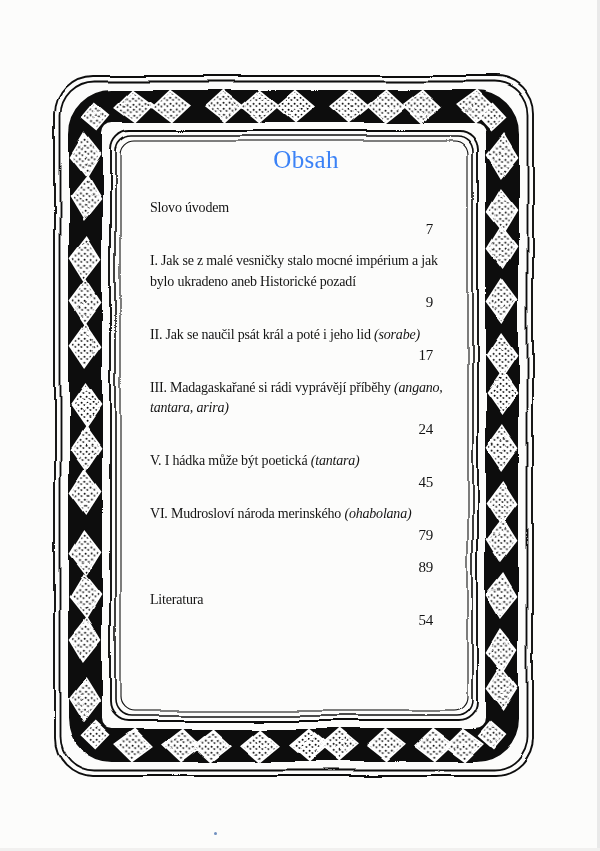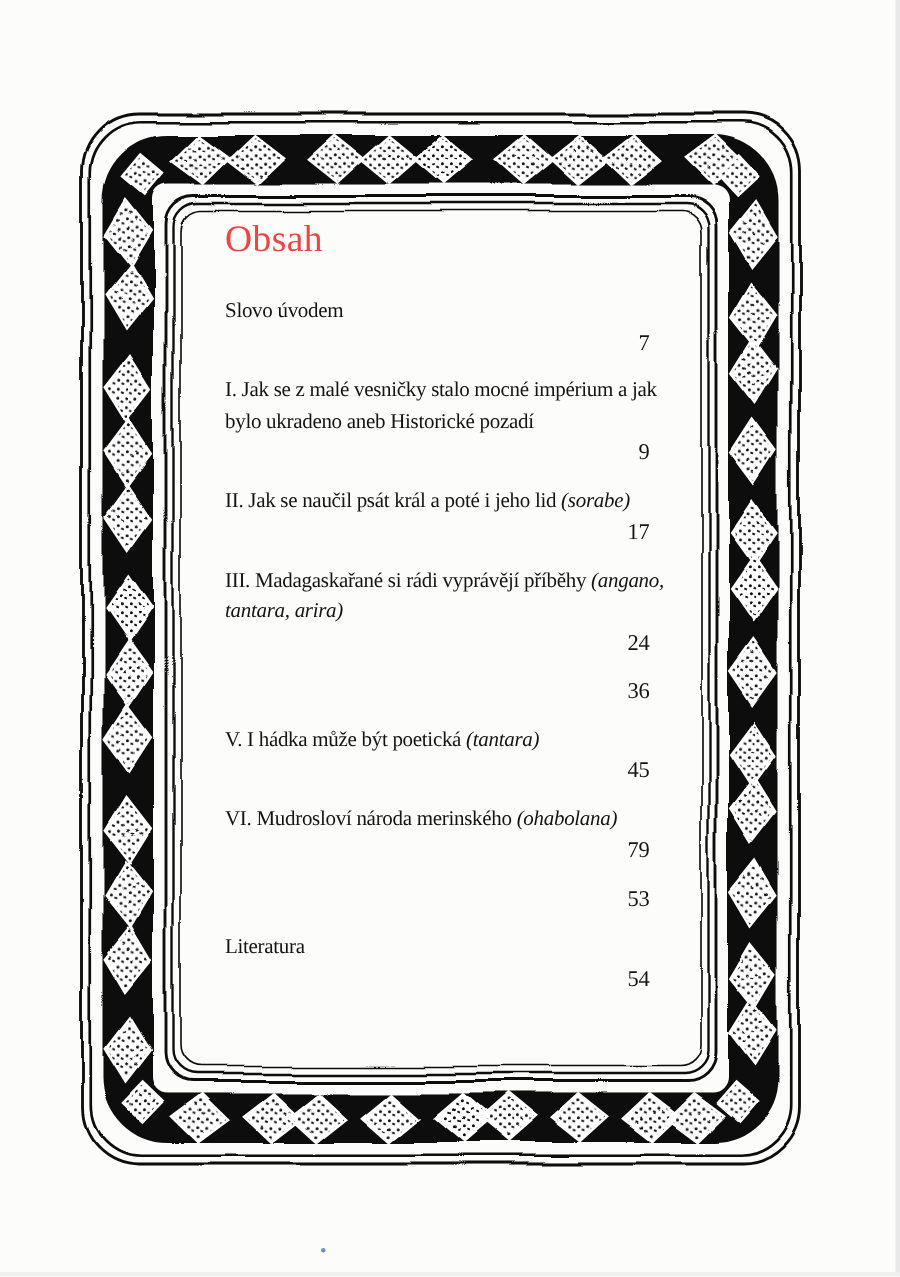--- a/index.html
+++ b/index.html
@@ -10,21 +10,21 @@
     color:#141414;
   }
   .scan-page{position:absolute;inset:0;}
   .frame-svg{position:absolute;left:0;top:0;width:600px;height:851px;}
   .toc{
     position:absolute;left:150px;top:146px;width:312px;
     font-size:14px;letter-spacing:-0.2px;line-height:20.5px;
   }
   .toc-title{
     font-size:25px;letter-spacing:0.3px;line-height:28px;height:28px;
-    margin-bottom:24px;color:#ef4444;
+    text-align:center;margin-bottom:24px;color:#3b82f6;
   }
   .entry{margin-bottom:12px;font-family:Liberation Serif, serif;}
   .line{height:20.5px;white-space:nowrap;}
   .line .it{font-style:italic;}
   .pnum{height:20.5px;text-align:right;padding-right:29px;font-size:15px;}
   .edge-r{position:absolute;right:0;top:0;bottom:0;width:3px;background:#e9e9e9;}
   .edge-b{position:absolute;left:0;right:0;bottom:0;height:3px;background:#f1f0ef;}
   .scan-speck{position:absolute;left:214px;top:832px;width:3px;height:3px;border-radius:50%;background:#6f8fbf;}
 </style>
 </head>
@@ -166,32 +166,31 @@
         <div class="entry">
           <div class="line"><span>II. Jak se naučil psát král a poté i jeho lid </span><span class="it">(sorabe)</span></div>
           <div class="pnum">17</div>
         </div>
         <div class="entry">
           <div class="line"><span>III. Madagaskařané si rádi vyprávějí příběhy </span><span class="it">(angano,</span></div>
           <div class="line"><span class="it">tantara, arira)</span></div>
           <div class="pnum">24</div>
         </div>
         <div class="entry">
-          <div class="pnum">36</div>
         </div>
         <div class="entry">
           <div class="line"><span>V. I hádka může být poetická </span><span class="it">(tantara)</span></div>
           <div class="pnum">45</div>
         </div>
         <div class="entry">
           <div class="line"><span>VI. Mudrosloví národa merinského </span><span class="it">(ohabolana)</span></div>
           <div class="pnum">79</div>
         </div>
         <div class="entry">
-          <div class="pnum">53</div>
+          <div class="pnum">89</div>
         </div>
         <div class="entry">
           <div class="line"><span>Literatura</span></div>
           <div class="pnum">54</div>
         </div>
       </div>
   </div>
 
   <div class="edge-r"></div>
   <div class="edge-b"></div>

